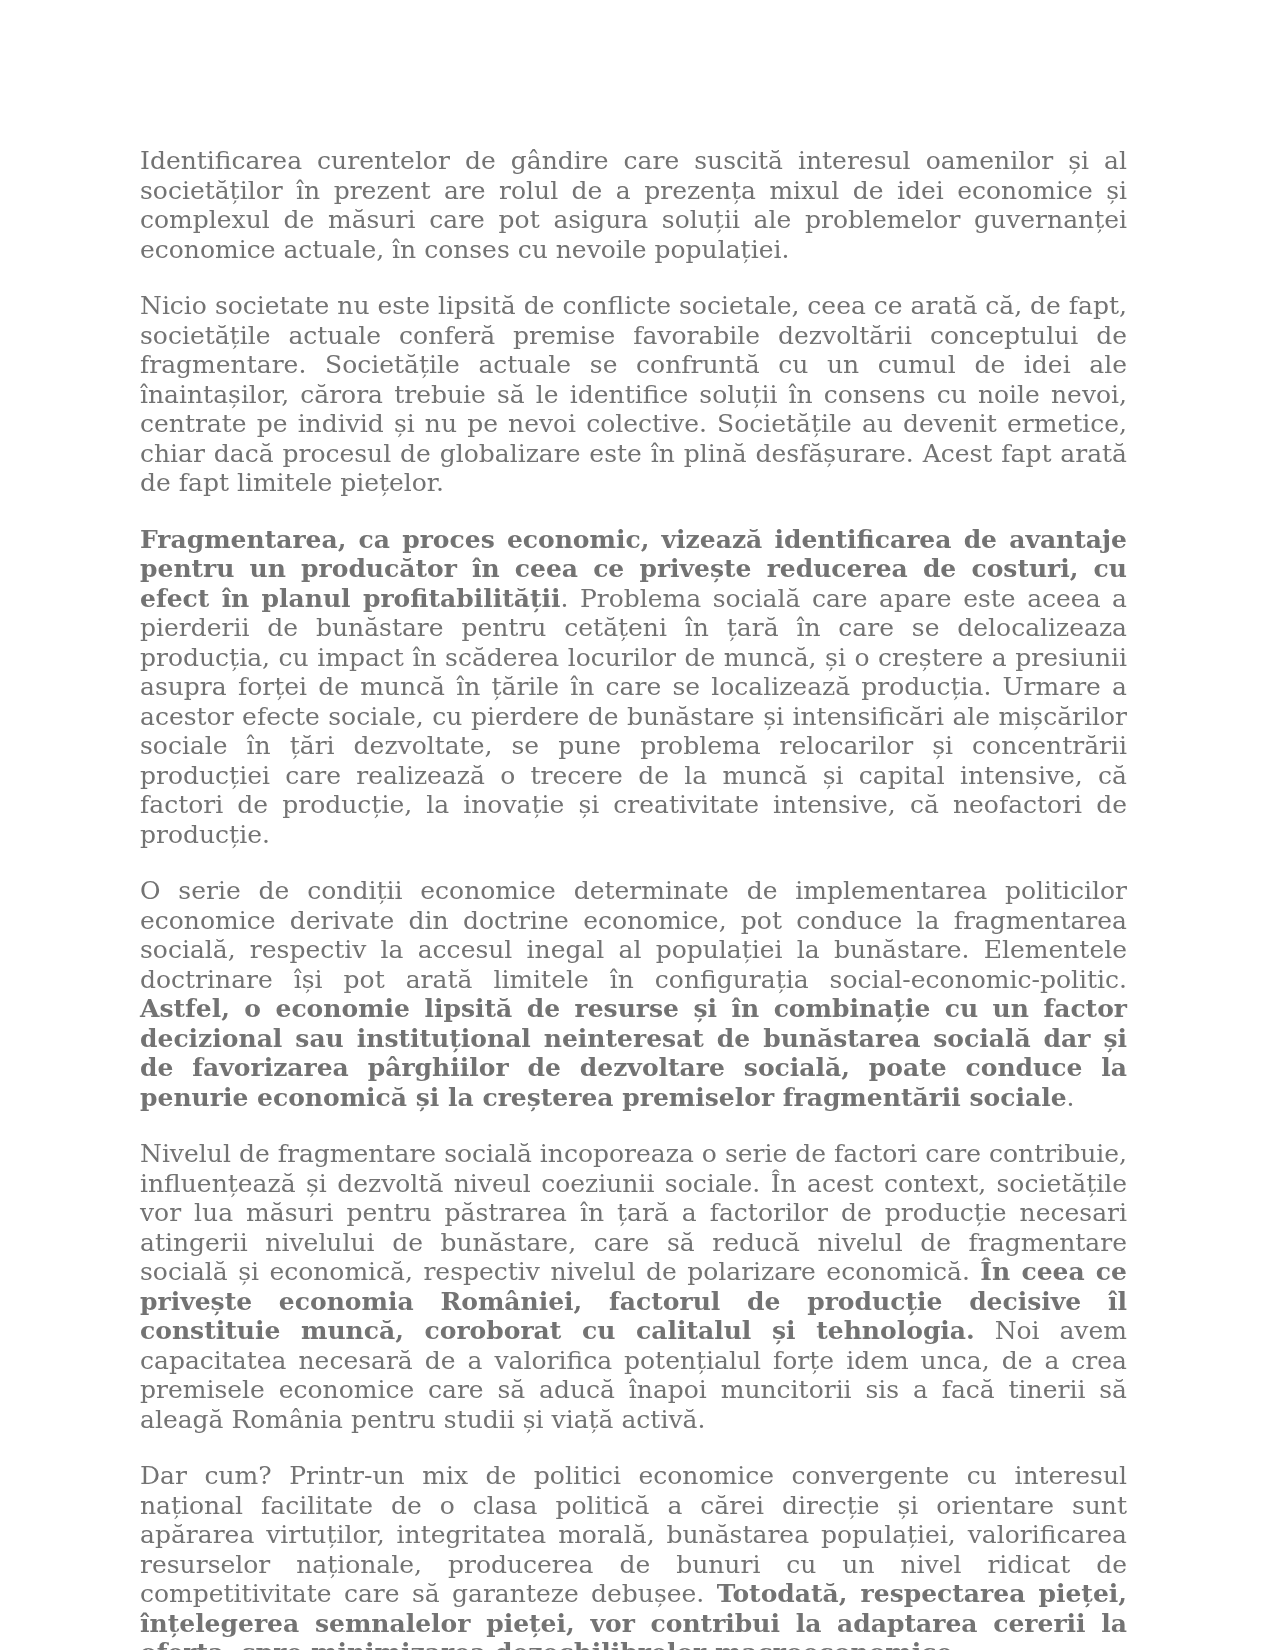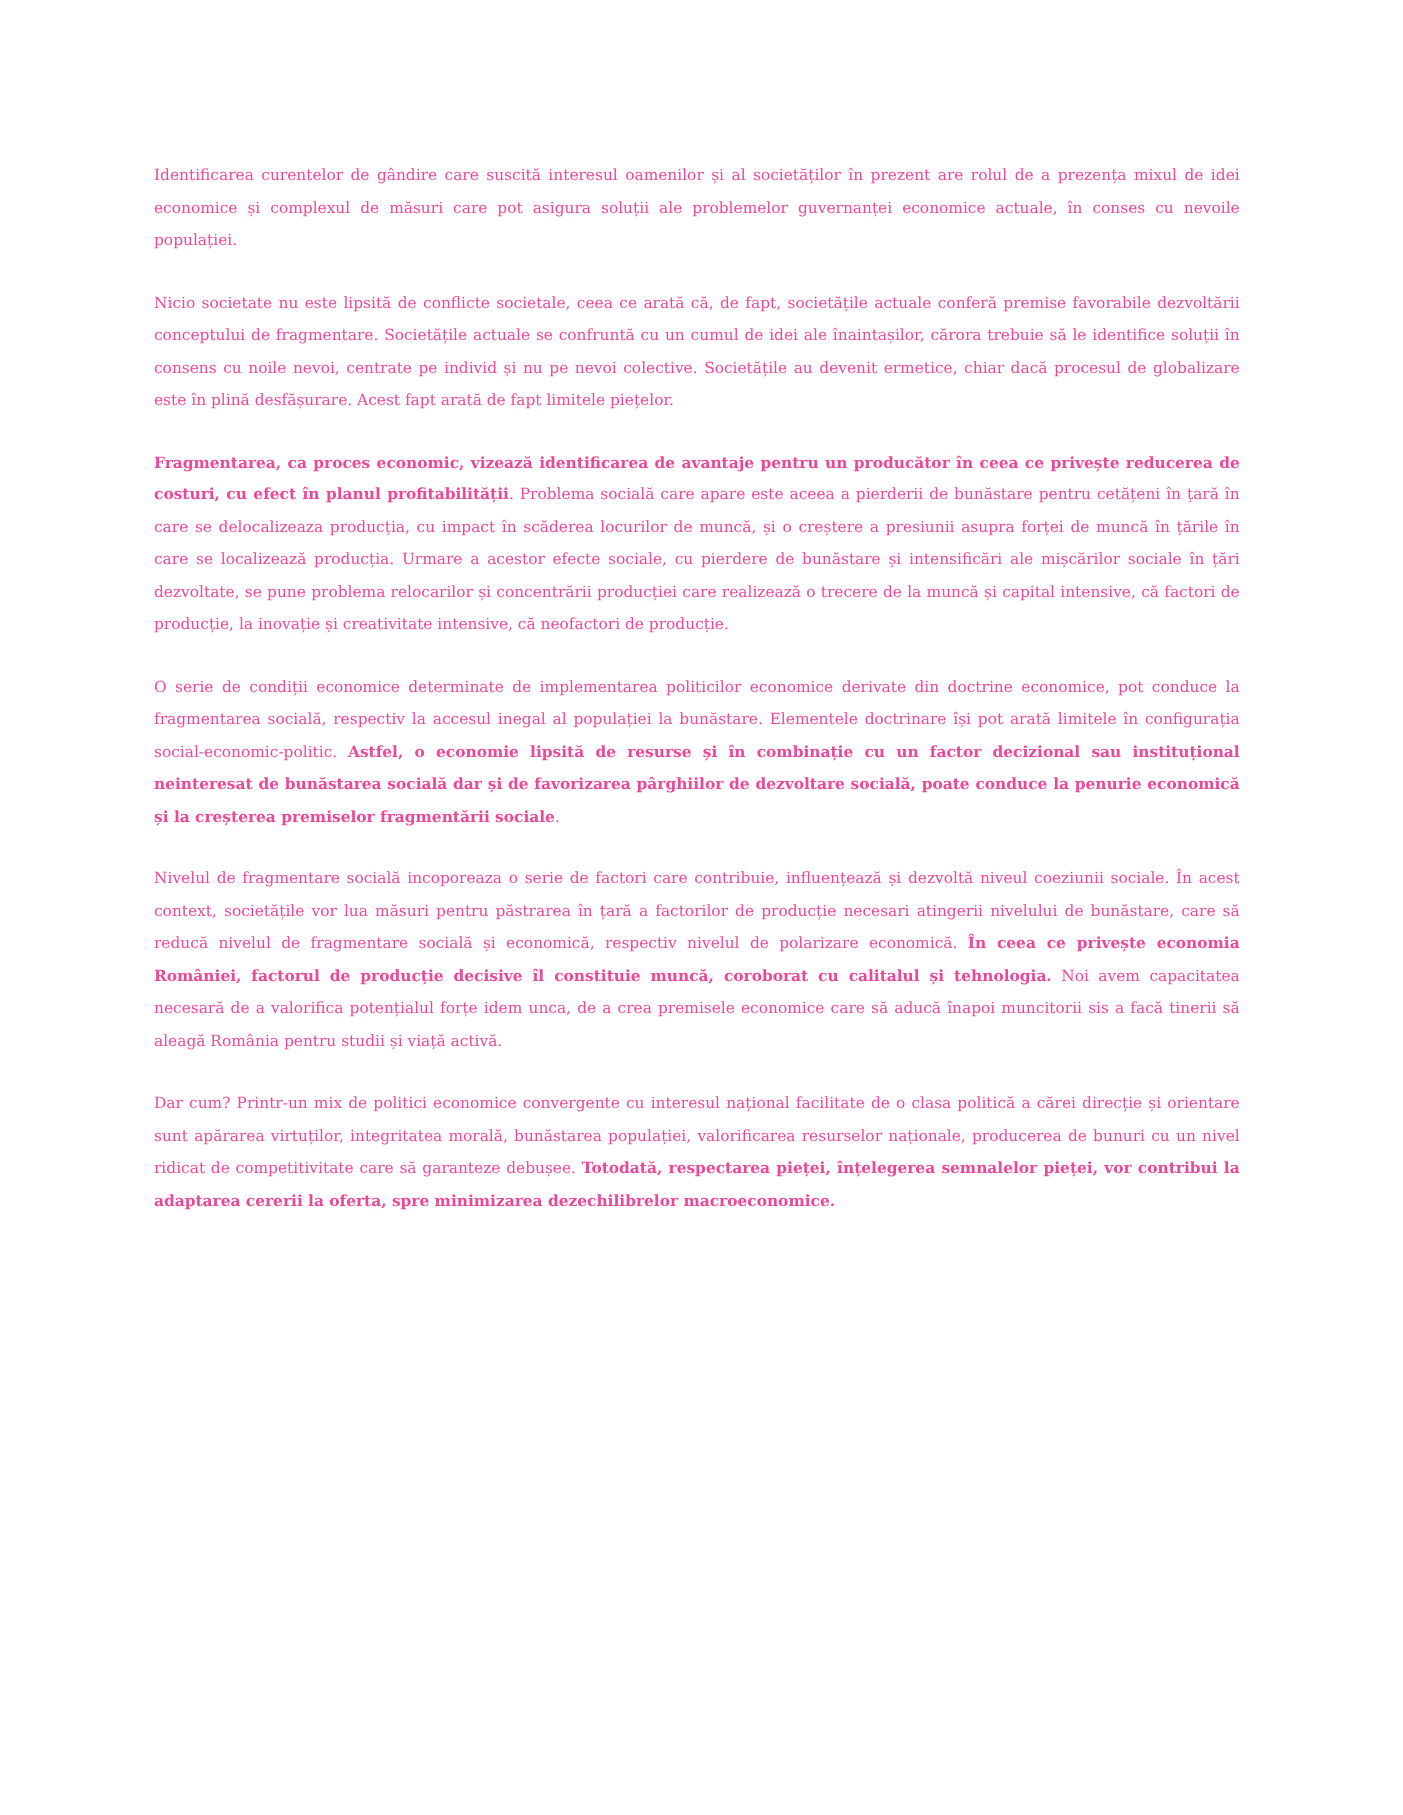--- a/index.html
+++ b/index.html
@@ -18,24 +18,24 @@
     padding: 146px 148px 0 140px;
     font-family: "DejaVu Serif", "Liberation Serif", serif;
     color: #000000;
     overflow: hidden;
   }
   .doc-body {
     width: 100%;
   }
   .para {
     margin: 0 0 27px 0;
-    font-size: 14px;
+    font-size: 25px;
     line-height: 29.5px;
     text-align: justify;
-    color: #ec4899;
+    color: #737373;
   }
   .para:last-child {
     margin-bottom: 4px;
   }
   .para strong {
     font-weight: bold;
   }
 </style>
 </head>
 <body>

